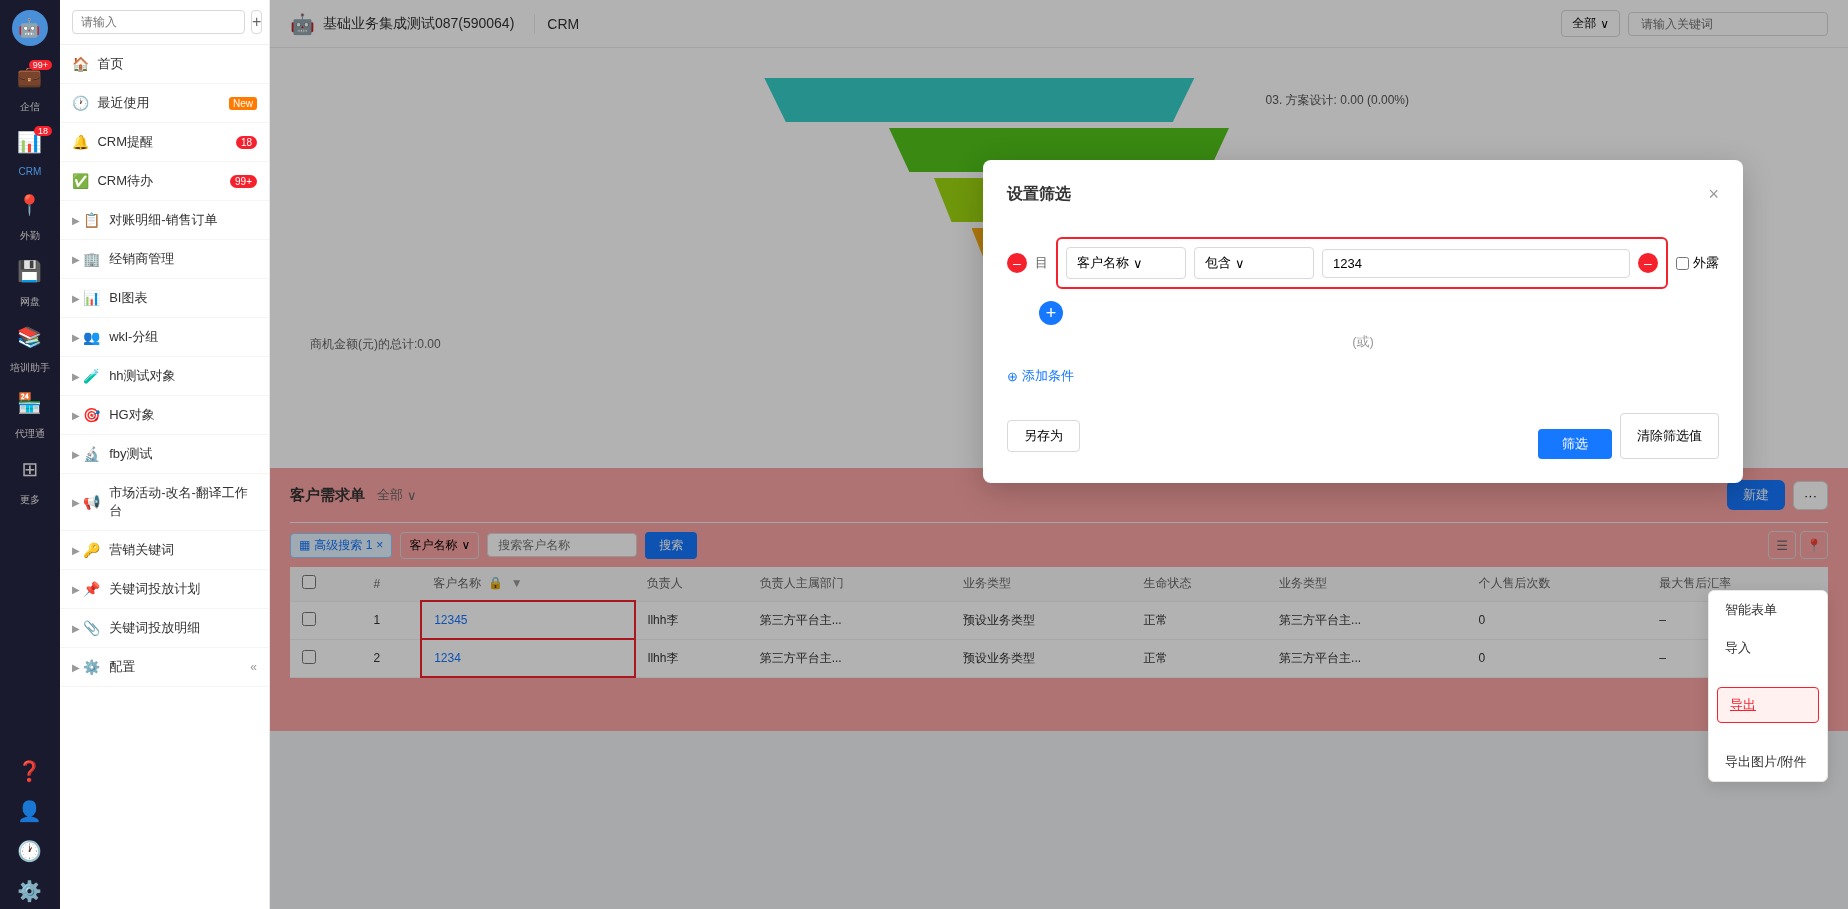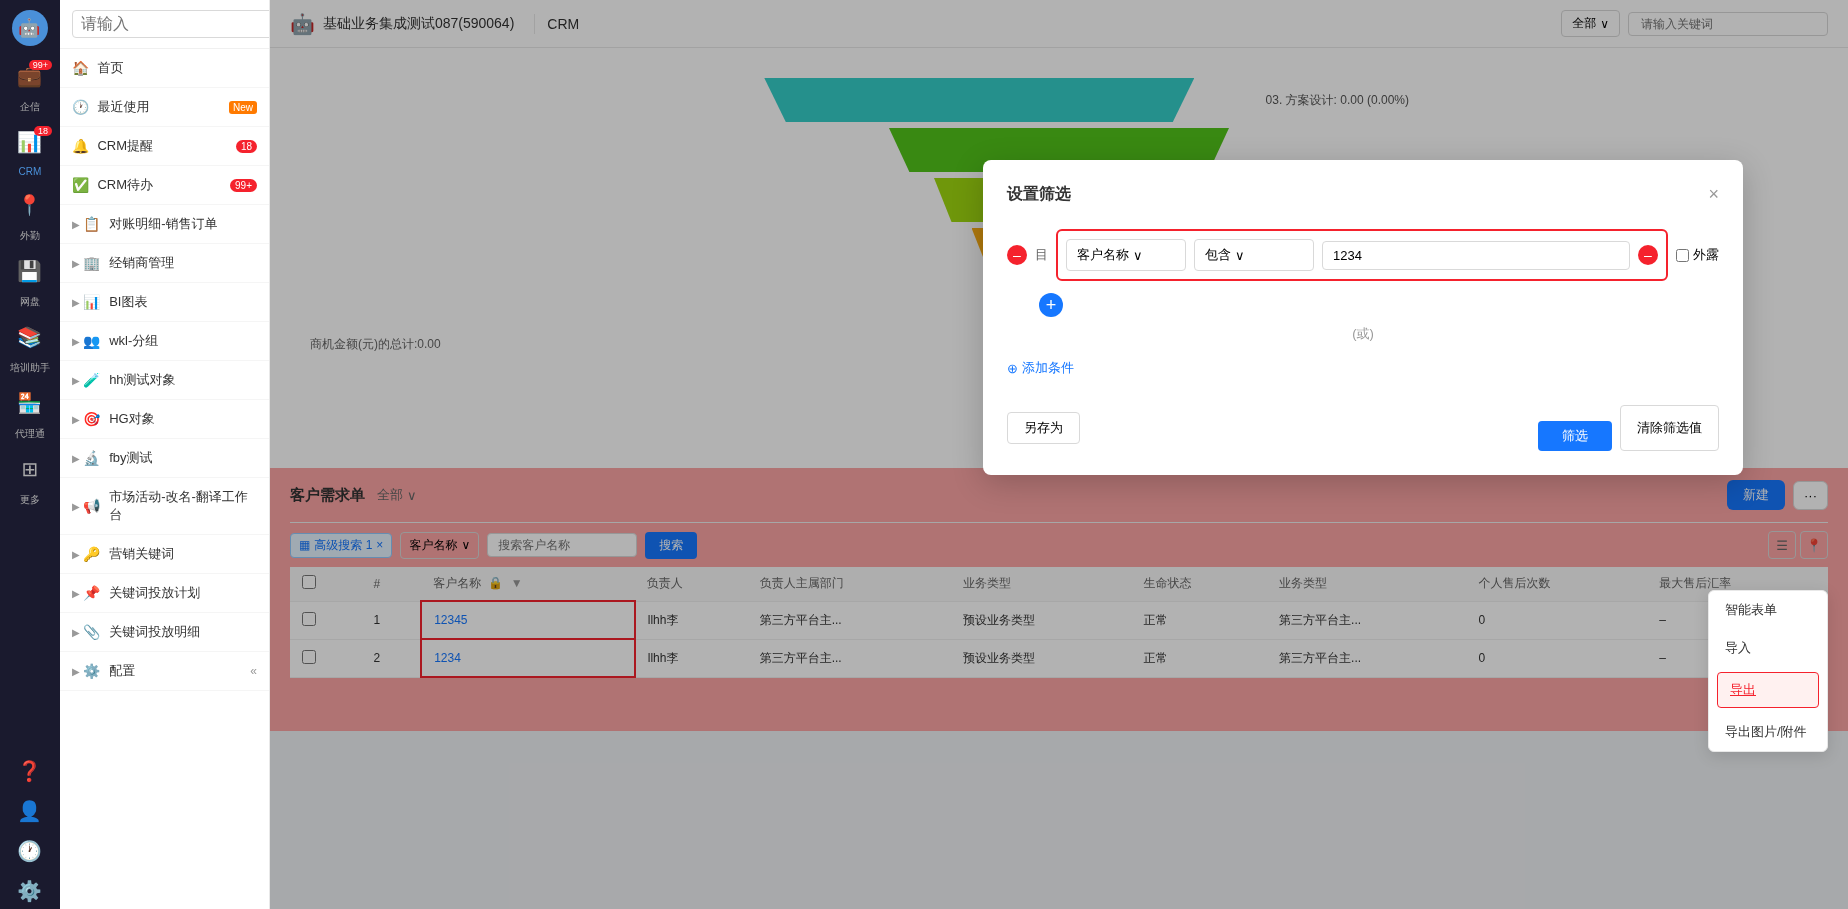--- a/index.html
+++ b/index.html
@@ -28,21 +28,21 @@
 
     
     .sidebar {
       width: 210px; background: white; border-right: 1px solid #e8e8e8; display: flex; flex-direction: column;
       flex-shrink: 0; overflow-y: auto;
     }
     .sidebar-search {
       display: flex; align-items: center; padding: 10px 12px; gap: 6px; border-bottom: 1px solid #f0f0f0;
     }
     .sidebar-search input {
-      flex: 1; border: 1px solid #d9d9d9; border-radius: 4px; padding: 4px 8px; font-size: 16px; color: #999;
+      flex: 1; border: 1px solid #d9d9d9; border-radius: 4px; padding: 4px 8px; font-size: 12px; color: #999;
       outline: none;
     }
     .sidebar-search .add-btn {
       width: 24px; height: 24px; border: 1px solid #d9d9d9; border-radius: 4px; display: flex; align-items: center;
       justify-content: center; cursor: pointer; color: #666; font-size: 16px;
     }
     .sidebar-item {
       display: flex; align-items: center; padding: 10px 12px; cursor: pointer; color: #333;
       border-bottom: 1px solid #f5f5f5; position: relative;
     }
@@ -154,21 +154,21 @@
       background: rgba(0,0,0,0.3); z-index: 200;
     }
 
     
     .modal {
       position: absolute; top: 160px; left: 50%; transform: translateX(-10%);
       width: 760px; background: white; border-radius: 8px; box-shadow: 0 8px 32px rgba(0,0,0,0.2);
       z-index: 300; padding: 24px;
     }
     .modal-header {
-      display: flex; align-items: center; justify-content: space-between; margin-bottom: 24px;
+      display: flex; align-items: center; justify-content: space-between; margin-bottom: 32px;
     }
     .modal-title { font-size: 16px; font-weight: 600; color: #333; }
     .modal-close { cursor: pointer; color: #999; font-size: 18px; }
     .filter-row-highlight {
       border: 2px solid #f5222d; border-radius: 6px; padding: 8px;
       display: flex; align-items: center; gap: 8px; flex: 1;
     }
     .filter-select-box {
       border: 1px solid #d9d9d9; border-radius: 4px; padding: 6px 10px; font-size: 13px;
       display: flex; align-items: center; gap: 4px; cursor: pointer; background: white;
@@ -209,21 +209,21 @@
 
     
     .dropdown-menu {
       position: absolute; right: 20px; top: 590px; background: white;
       border: 1px solid #e8e8e8; border-radius: 6px; box-shadow: 0 4px 16px rgba(0,0,0,0.12);
       z-index: 400; min-width: 120px;
     }
     .dropdown-item {
       padding: 10px 16px; font-size: 13px; color: #333; cursor: pointer;
     }
-    .dropdown-item.highlighted { background: #fff1f0; color: #f5222d; border: 1px solid #f5222d; margin: 5px 8px; border-radius: 4px; padding: 8px 12px; text-decoration: underline; }
+    .dropdown-item.highlighted { background: #fff1f0; color: #f5222d; border: 1px solid #f5222d; margin: 20px 8px; border-radius: 4px; padding: 8px 12px; text-decoration: underline; }
 
     .total-label { font-size: 12px; color: #666; margin-top: 4px; }
 
     .lock-icon { color: #faad14; margin-left: 4px; }
     .filter-icon { color: #999; margin-left: 4px; }
   </style>
 </head>
 <body>
 
 <div class="icon-nav">

